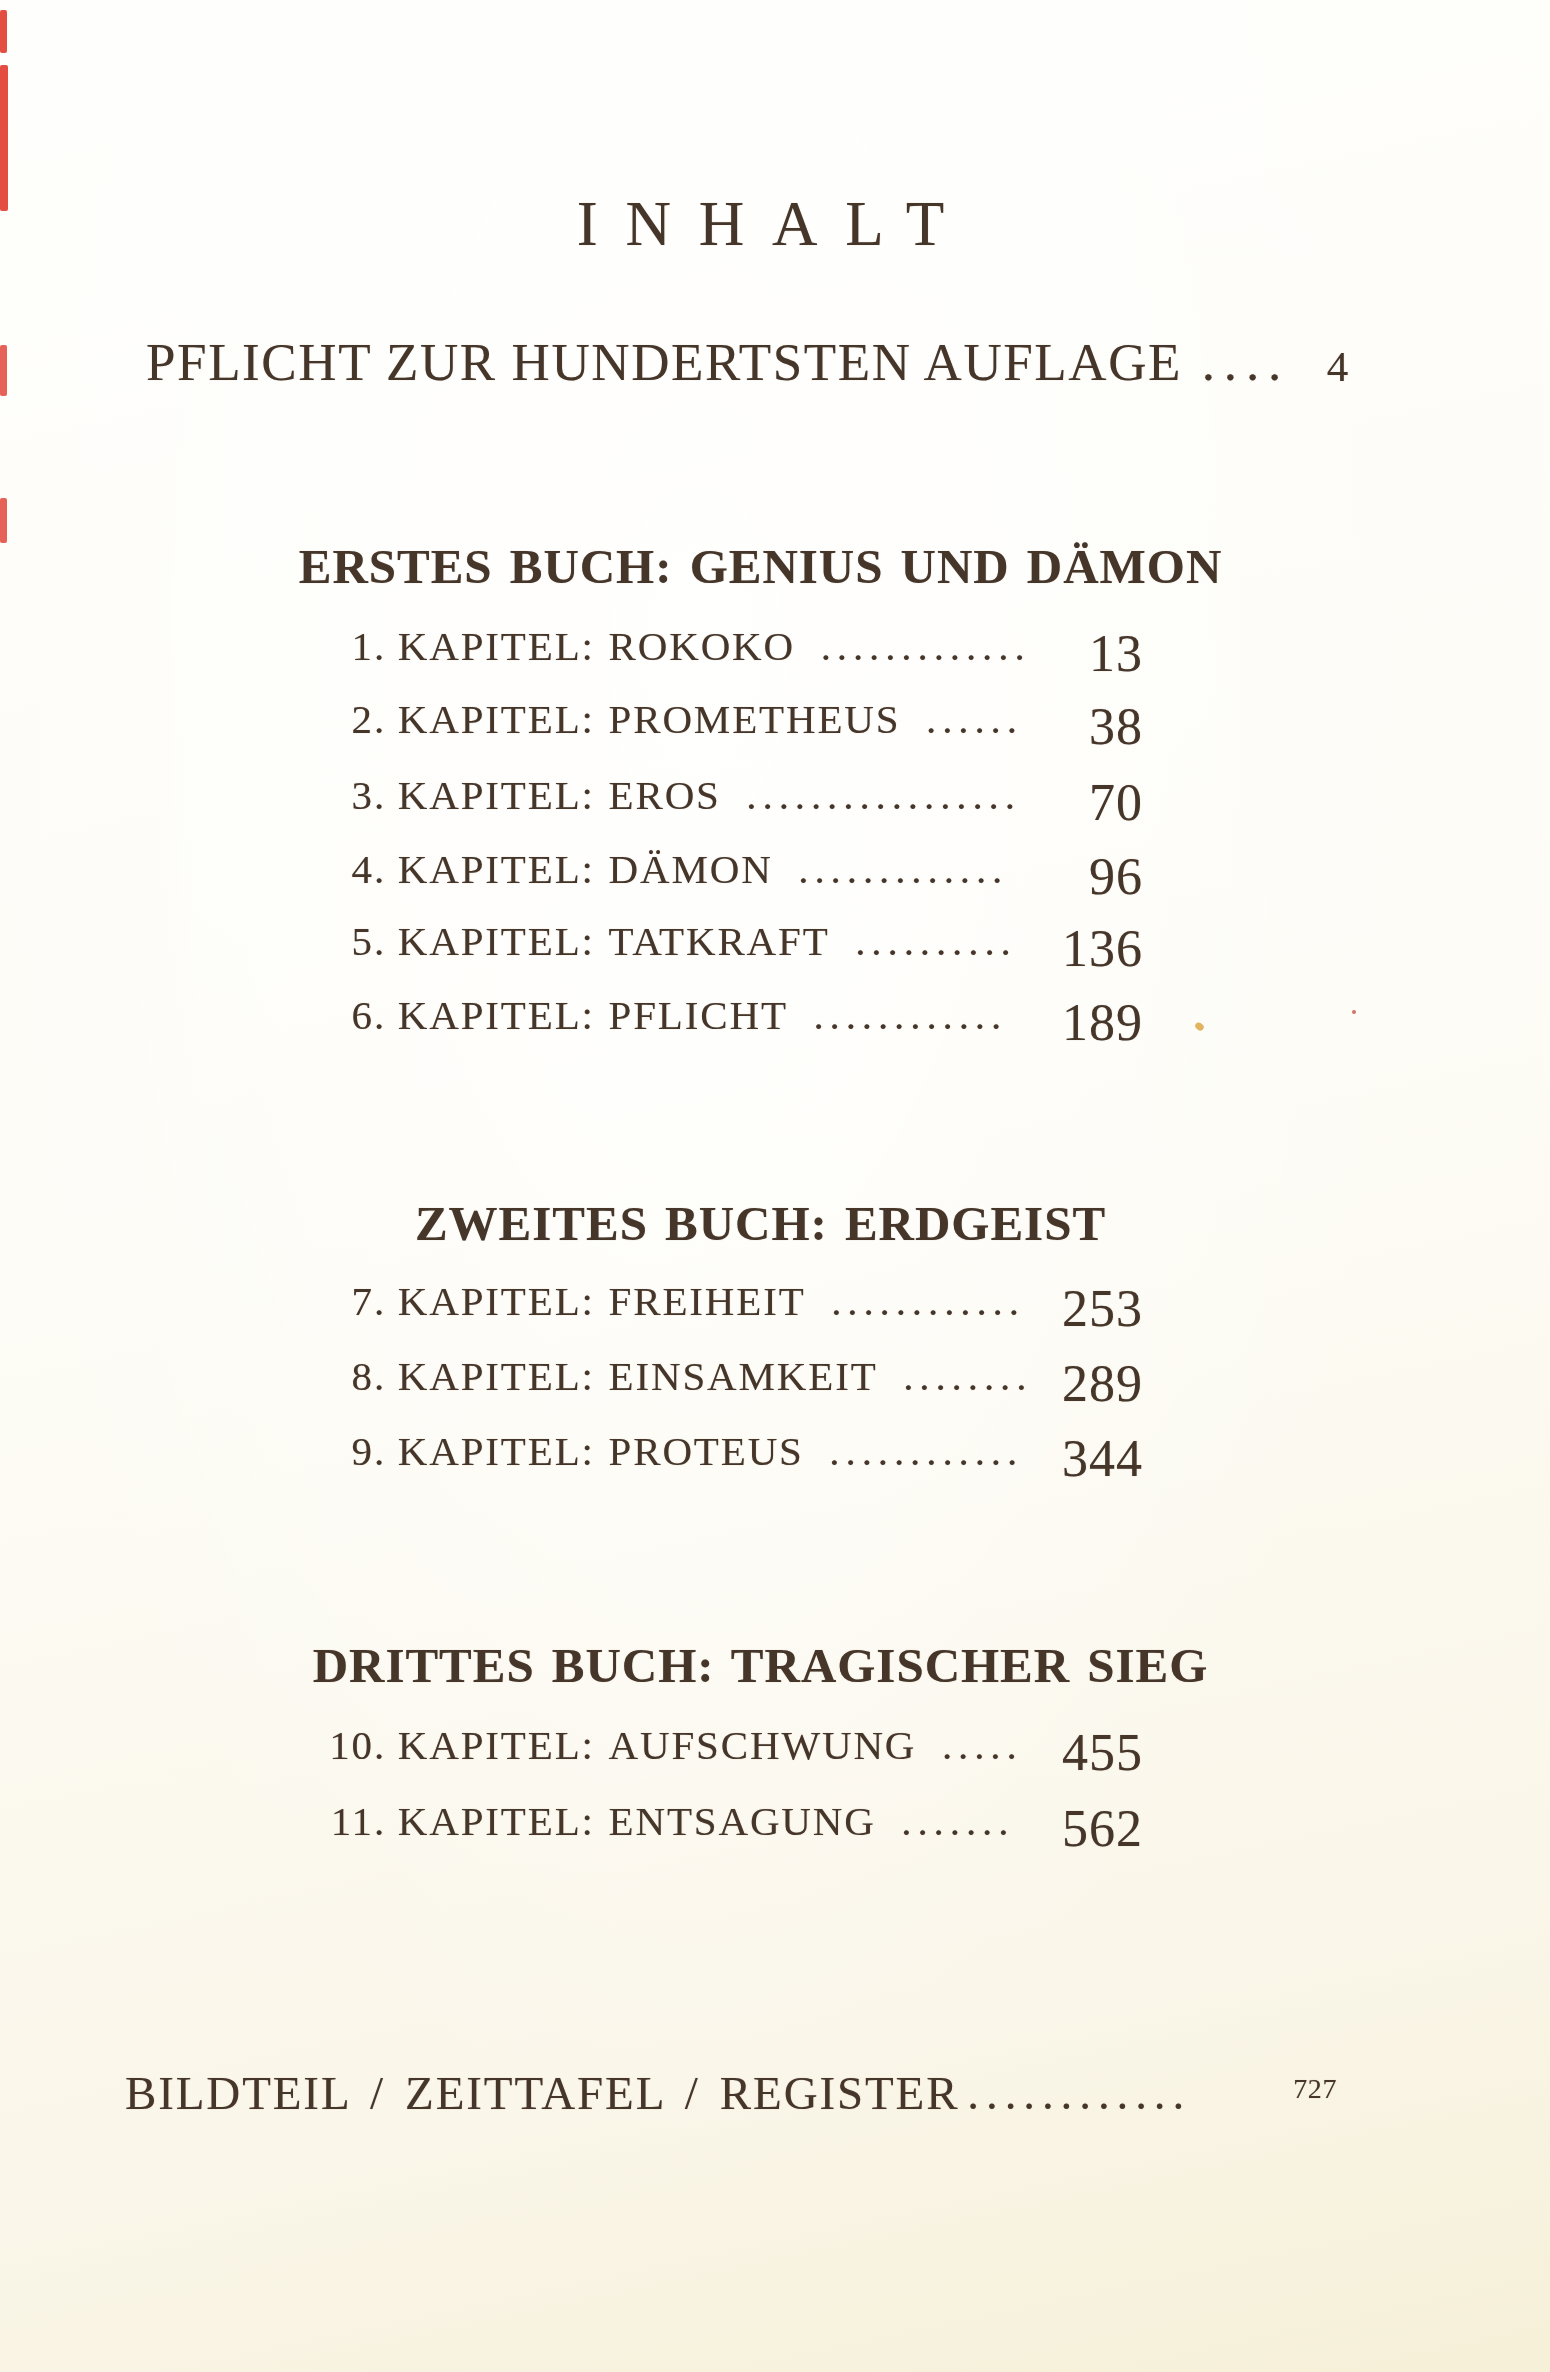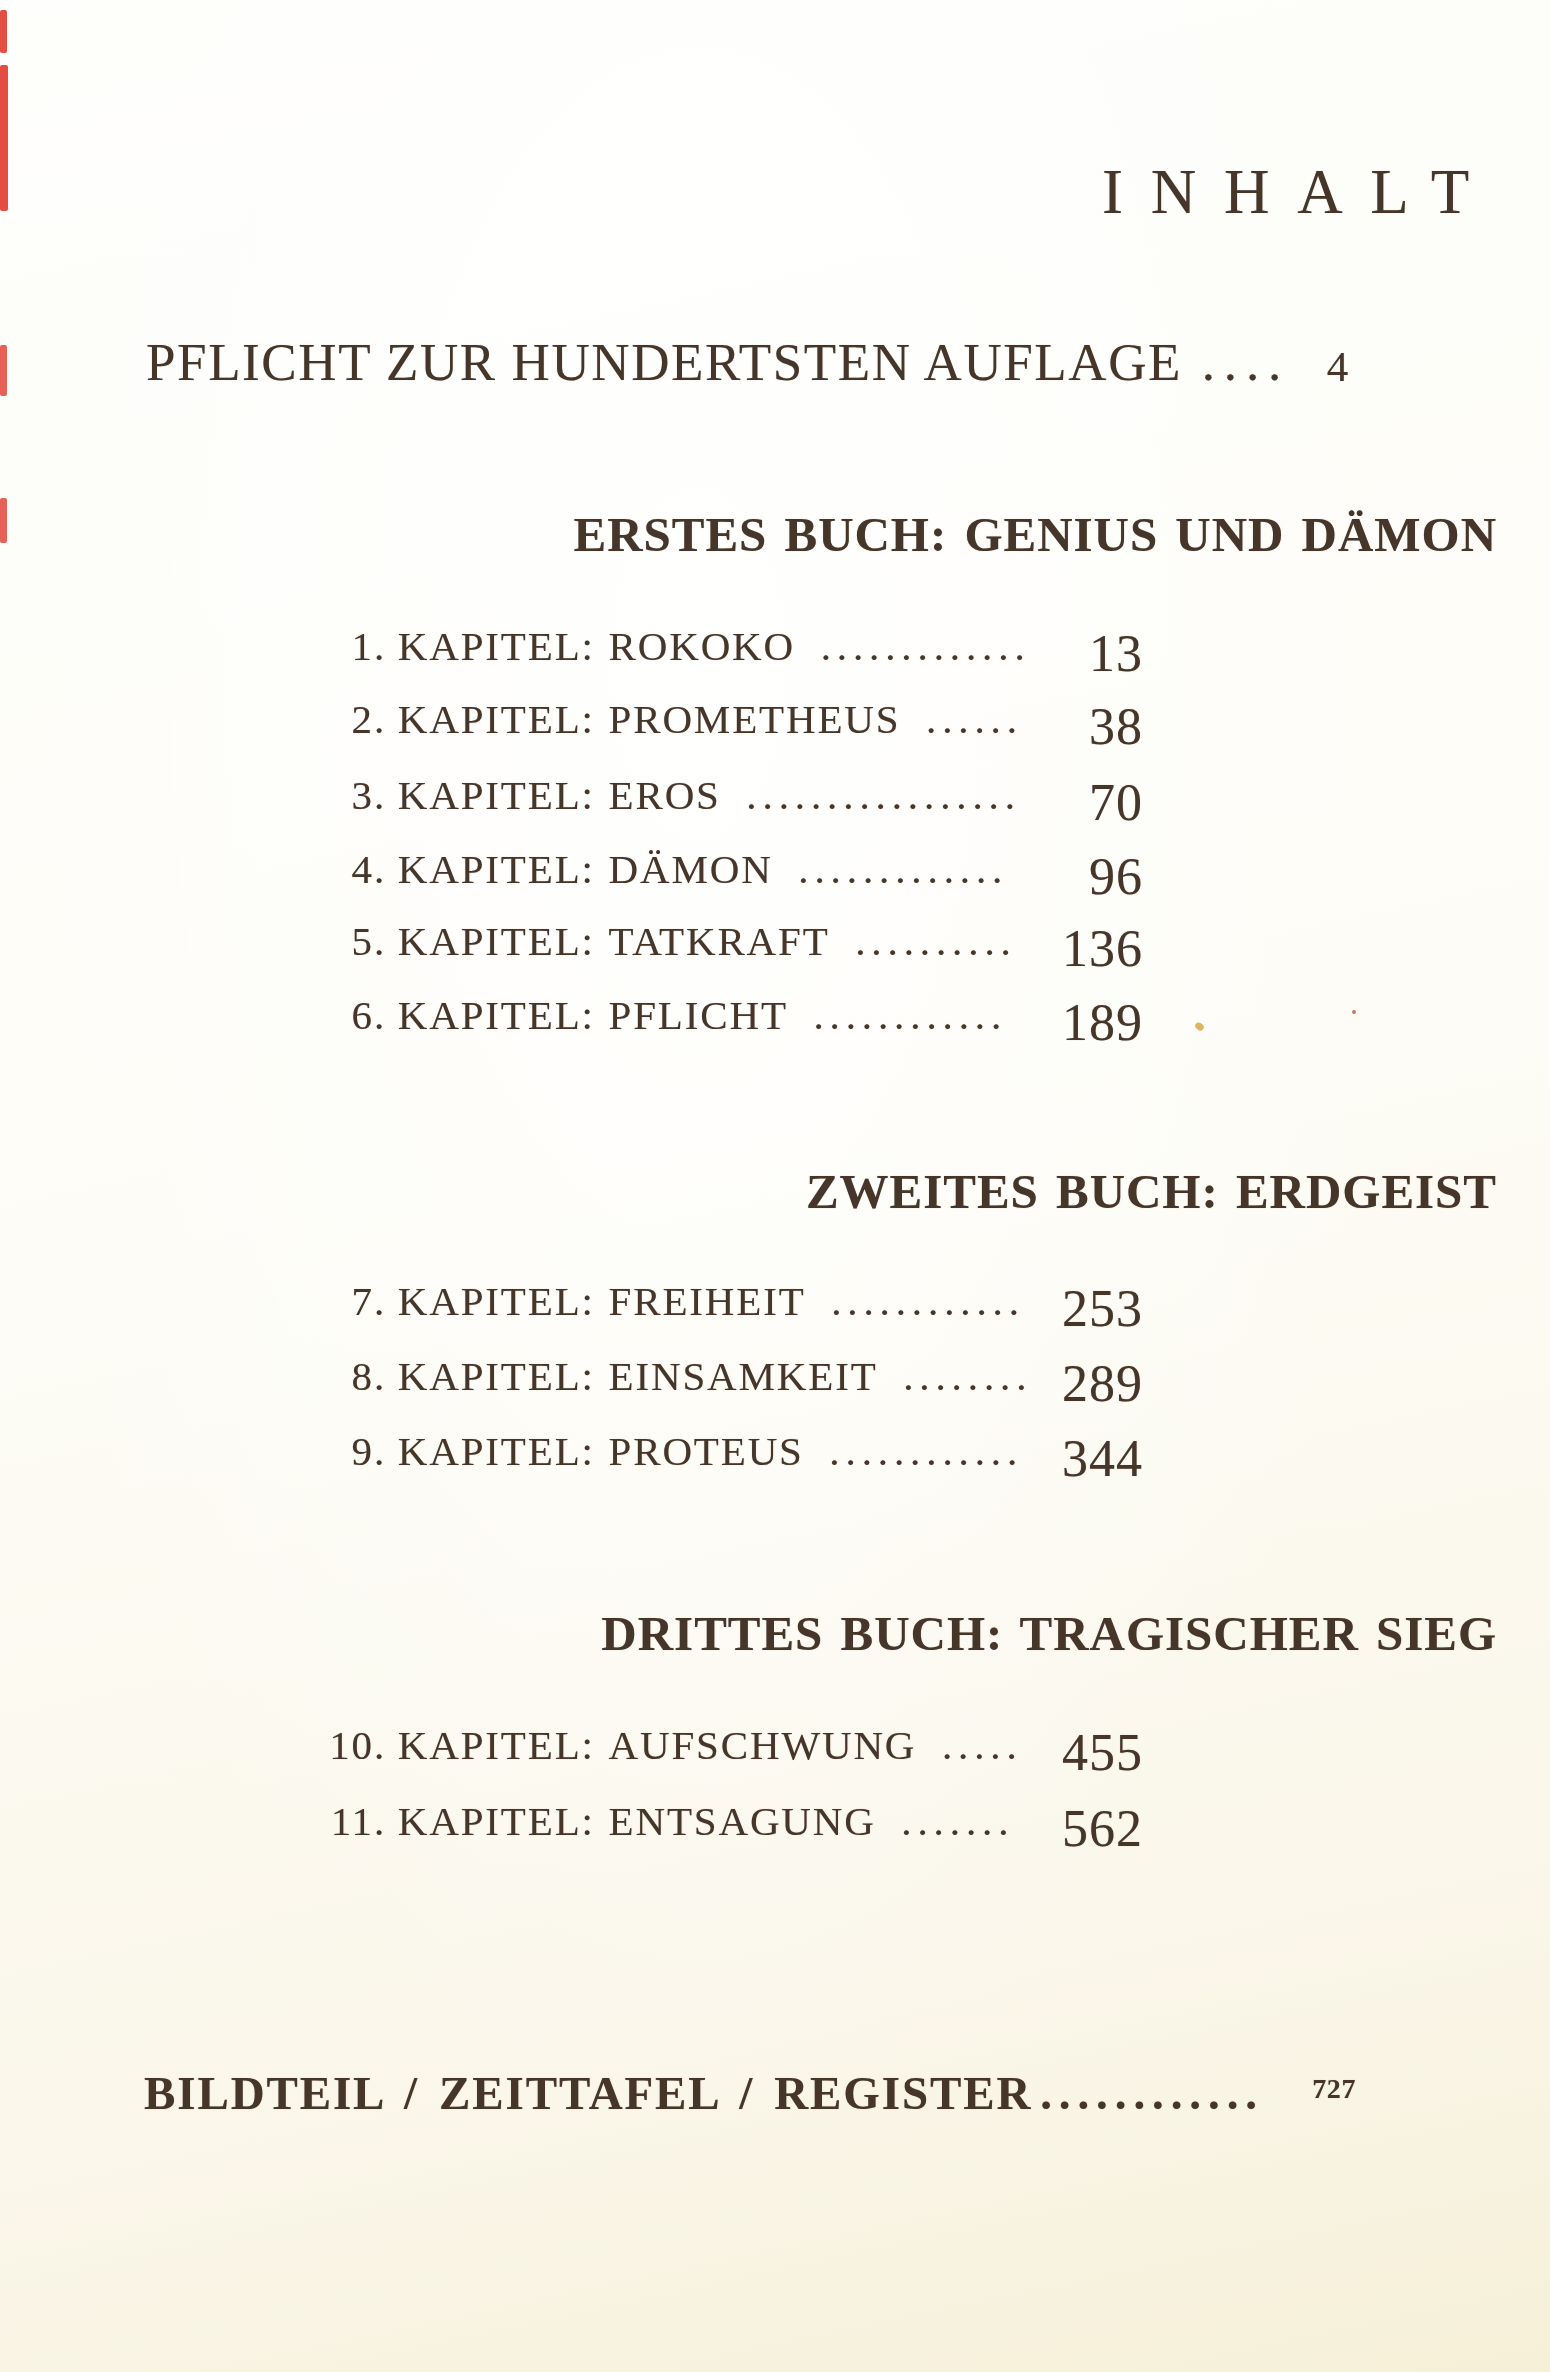--- a/index.html
+++ b/index.html
@@ -10,30 +10,30 @@
     overflow:hidden;
     background:
       radial-gradient(ellipse at 45% 28%, rgba(255,255,255,.85), rgba(255,255,255,0) 62%),
       linear-gradient(168deg, #fefefc 0%, #fdfcf6 48%, #faf6e9 82%, #f6f0d8 100%);
     font-family:"Liberation Serif","DejaVu Serif",serif;
     color:var(--ink,#46362a);
   }
   .line{position:absolute;line-height:1;white-space:nowrap;
         text-shadow:0 0 1px rgba(70,52,35,.38);}
   
-  .cline{left:0;width:1497px;text-align:right;}
+  .cline{left:12px;width:1497px;text-align:center;margin-top:32px;}
   .title{top:161px;font-size:63px;letter-spacing:.44em;text-indent:.44em;}
   .bookhead{font-size:49px;letter-spacing:.02em;word-spacing:.08em;font-weight:bold;}
   .bh1{top:510px;}
   .bh2{top:1167px;}
   .bh3{top:1609px;}
 
   
   .vorrede{top:336px;left:146px;width:1203px;font-size:53px;letter-spacing:.03em;}
-  .footer{top:2070px;left:144px;width:1212px;font-size:47px;letter-spacing:.04em;word-spacing:.14em;font-weight:bold;}
+  .footer{top:2070px;left:125px;width:1212px;font-size:47px;letter-spacing:.04em;word-spacing:.14em;}
 
   
   .entry{left:325px;width:818px;font-size:41px;letter-spacing:.045em;}
   .entry .num{display:inline-block;width:61px;text-align:right;margin-right:11.8px;}
   .entry .etitle .t{margin-left:13.8px;}
   .dots{letter-spacing:5.9px;margin-left:25.6px;}
   .vorrede .dots{letter-spacing:8.9px;margin-left:19.7px;}
   .footer .dots{letter-spacing:6.9px;margin-left:7.9px;}
   .pagenum{position:absolute;right:0;top:2px;font-size:52px;letter-spacing:.02em;}
   .vorrede .pagenum{font-size:43px;top:8.9px;}

